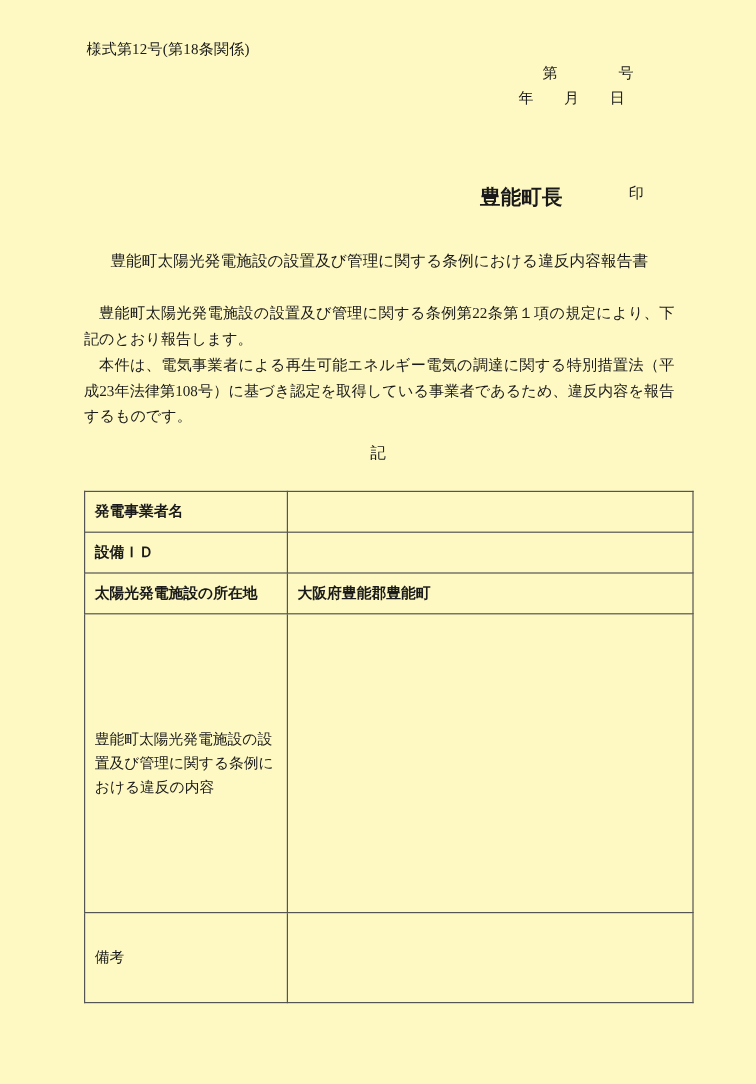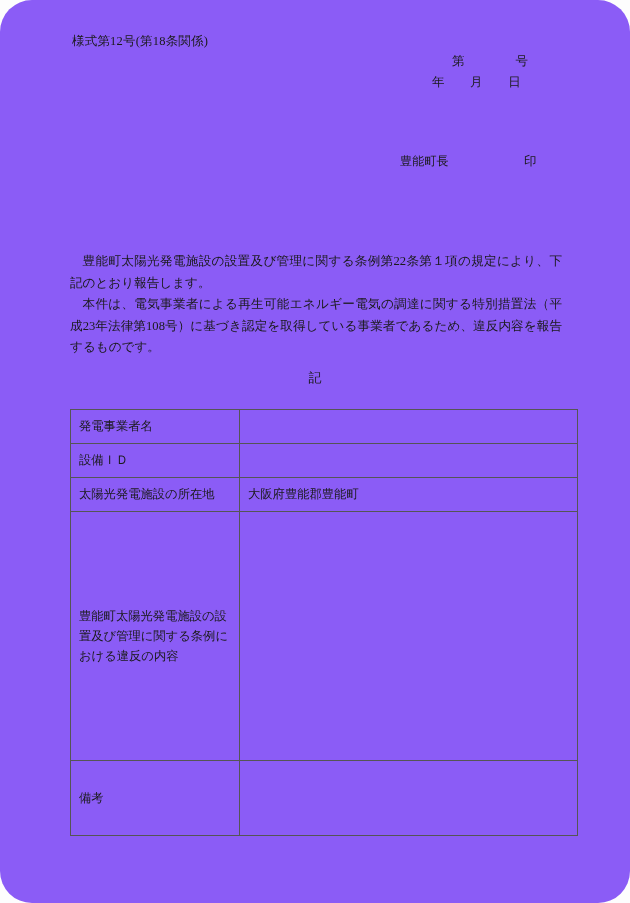--- a/index.html
+++ b/index.html
@@ -12,22 +12,21 @@
     height: 903px;
     position: relative;
     font-family: "Liberation Serif", "DejaVu Serif", serif;
     color: #1a1a1a;
     background: #fdfdfd;
     overflow: hidden;
   }
   .page {
     position: absolute;
     inset: 0;
-    background: #8b5cf6;
-    border-radius: 32px;
+    background: #fef9c3;
   }
 
   
   .form-no {
     position: absolute;
     left: 72px;
     top: 33px;
     font-size: 12.5px;
     letter-spacing: 0.2px;
     white-space: nowrap;
@@ -53,23 +52,24 @@
     left: 88px;
     top: 113px;
     font-size: 12.8px;
     white-space: pre;
     letter-spacing: 0.2px;
   }
   .signer {
     position: absolute;
     left: 400px;
     top: 153px;
-    font-size: 12px;
+    font-size: 17px;
     white-space: pre;
     letter-spacing: 0.2px;
+    font-weight: bold;
   }
   .seal-mark {
     position: absolute;
     left: 524px;
     top: 153px;
     font-size: 12.5px;
   }
 
   
   .doc-title {
@@ -118,21 +118,21 @@
     font-size: 12.3px;
     vertical-align: middle;
     line-height: 19px;
   }
   .info-table td.label {
     width: 152px;
   }
   .info-table td.value {
     width: 321px;
   }
-  .row-std td { height: 33px; }
+  .row-std td { height: 33px; font-weight: bold; }
   .row-violation td {
     height: 248px;
     vertical-align: middle;
   }
   .row-violation td.label {
     padding-top: 0;
     font-family: Liberation Serif, serif;
   }
   .row-remarks td { height: 74px; }
   .label-wrap {
@@ -148,20 +148,21 @@
 
   <div class="form-no">様式第12号(第18条関係)</div>
 
   <div class="doc-number">第　　　　号</div>
   <div class="doc-date">年　　月　　日</div>
 
 
   <div class="signer">豊能町長</div>
   <div class="seal-mark">印</div>
 
+  <div class="doc-title">豊能町太陽光発電施設の設置及び管理に関する条例における違反内容報告書</div>
 
   <div class="body-block">
     <p class="body-para">豊能町太陽光発電施設の設置及び管理に関する条例第22条第１項の規定により、下記のとおり報告します。</p>
     <p class="body-para">本件は、電気事業者による再生可能エネルギー電気の調達に関する特別措置法（平成23年法律第108号）に基づき認定を取得している事業者であるため、違反内容を報告するものです。</p>
   </div>
 
   <div class="ki-mark">記</div>
 
   <table class="info-table">
     <tbody>

